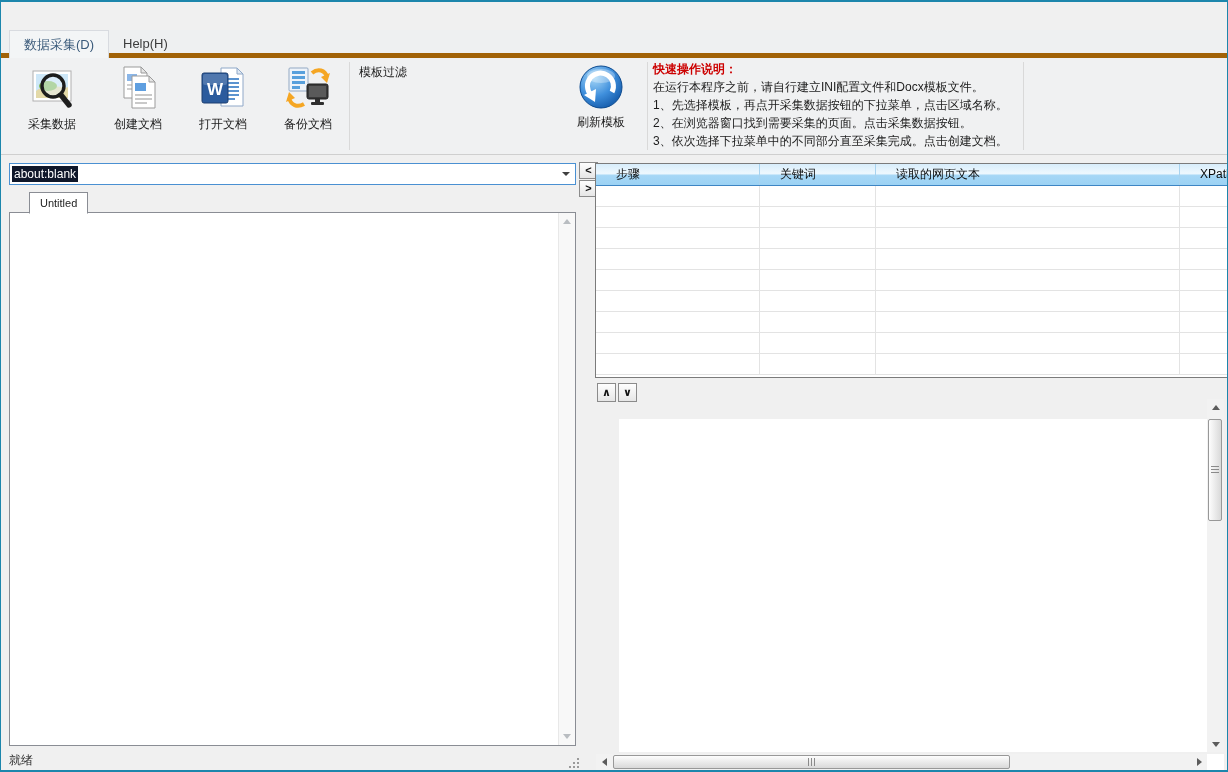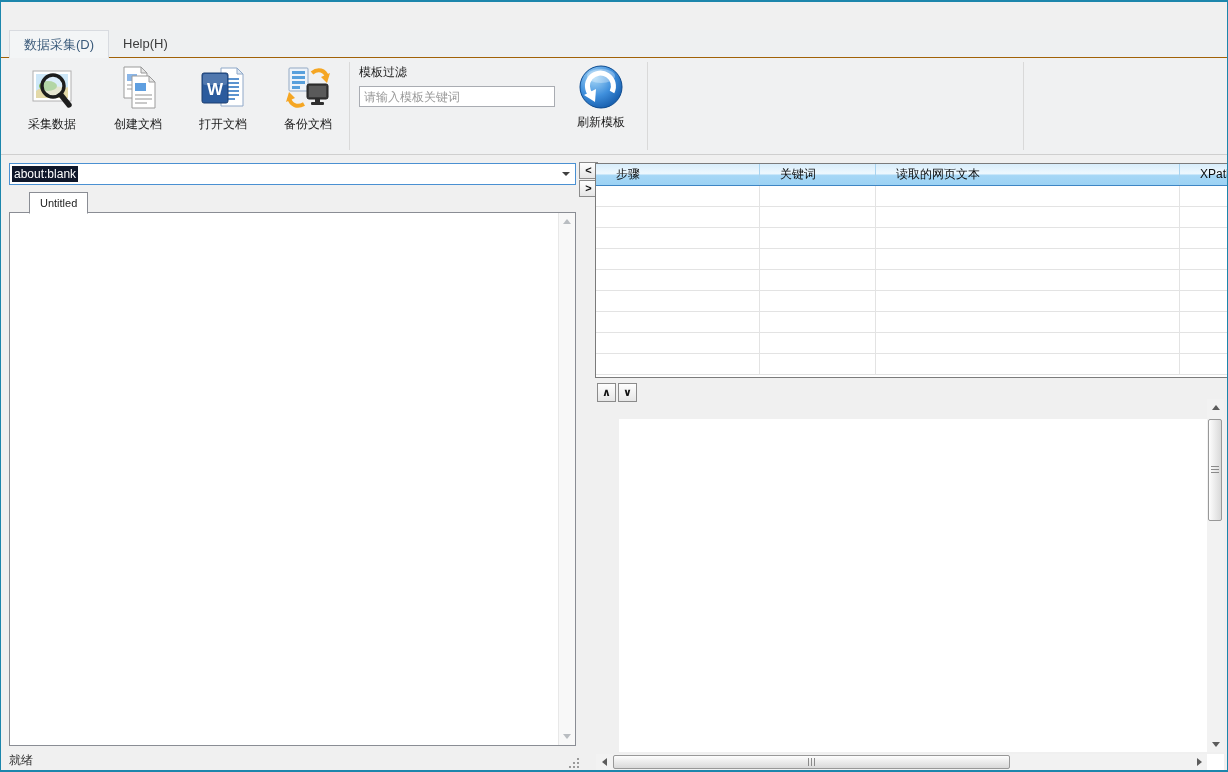--- a/index.html
+++ b/index.html
@@ -15,21 +15,21 @@
   .tb-sep { position:absolute; left:58px; top:6px; width:1px; height:16px; background:#c3c3c3; }
   .app-title { position:absolute; left:69px; top:6px; font-size:13px; color:#333; }
   .center-title { position:absolute; left:0; top:6px; width:100%; text-align:center;
                   font-size:13px; color:#4a4a4a; pointer-events:none; }
   .win-btn { position:absolute; top:0; width:28px; height:27px; display:flex;
              align-items:center; justify-content:center; cursor:default; }
   .win-btn svg { display:block; }
 
   
   .tabstrip { position:absolute; top:28px; left:0; width:100%; height:28px;
-              background:#eef0f1; border-bottom:1px solid #a16207; }
+              background:#eef0f1; border-bottom:5px solid #a16207; }
   .tab { position:absolute; top:0; height:28px; line-height:27px; font-size:13px;
          padding:0 14px; color:#3c3c3c; }
   .tab.active { left:8px; background:#f3f5f6; border:1px solid #d8dbe0; border-bottom:none;
                 color:#3a5a7a; height:29px; }
   .tab.plain { left:108px; }
 
   
   .ribbon { position:absolute; top:56px; left:0; width:100%; height:97px;
             background:#f0f1f2; border-bottom:1px solid #cfcfcf; }
   .big-btn { position:absolute; top:4px; width:82px; height:90px; text-align:center;
@@ -187,41 +187,47 @@
         <rect x="27" y="38" width="13" height="3" rx="1" fill="#2e2e2e"></rect>
         <path d="M20 40 C13 44 7 41 5 34" stroke="#f5a623" stroke-width="4" fill="none"></path>
         <path d="M2 38 L5 28 L11 34 Z" fill="#f5a623"></path>
       </svg>
       <span>备份文档</span>
     </div>
 
     <div class="vsep" style="left:348px;"></div>
 
     <div class="group-label">模板过滤</div>
-    <input class="kw-input" type="text" placeholder="请输入模板关键词" style="">
 
     <div class="big-btn" style="left:562px; width:76px;">
       <svg class="ico" width="46" height="46" viewBox="0 0 46 46">
         <defs>
           <radialGradient id="rg" cx="35%" cy="28%" r="80%">
             <stop offset="0%" stop-color="#a7d8f8"></stop>
             <stop offset="55%" stop-color="#3f8fdc"></stop>
             <stop offset="100%" stop-color="#1258a8"></stop>
           </radialGradient>
         </defs>
         <circle cx="23" cy="23" r="21" fill="url(#rg)" stroke="#0c4a8f"></circle>
         <ellipse cx="23" cy="12" rx="14" ry="7" fill="#ffffff" opacity="0.3"></ellipse>
         <path d="M13 31 A13 13 0 1 1 34 28" stroke="#fff" stroke-width="5" fill="none"></path>
         <path d="M17 38 L6 31 L18 25 Z" fill="#fff"></path>
       </svg>
       <span>刷新模板</span>
     </div>
 
     <div class="vsep" style="left:646px;"></div>
 
+    <div class="instructions">
+      <div class="inst-title">快速操作说明：</div>
+      <div class="inst-line">在运行本程序之前，请自行建立INI配置文件和Docx模板文件。</div>
+      <div class="inst-line">1、先选择模板，再点开采集数据按钮的下拉菜单，点击区域名称。</div>
+      <div class="inst-line">2、在浏览器窗口找到需要采集的页面。点击采集数据按钮。</div>
+      <div class="inst-line">3、依次选择下拉菜单中的不同部分直至采集完成。点击创建文档。</div>
+    </div>
 
     <div class="vsep" style="left:1022px;"></div>
   </div>
 
   <div class="addr-combo">
     <span class="addr-text">about:blank</span>
     <span class="combo-arrow"></span>
   </div>
   <div class="mini-btn" style="left:578px; top:160px;">&lt;</div>
   <div class="mini-btn" style="left:578px; top:178px;">&gt;</div>

